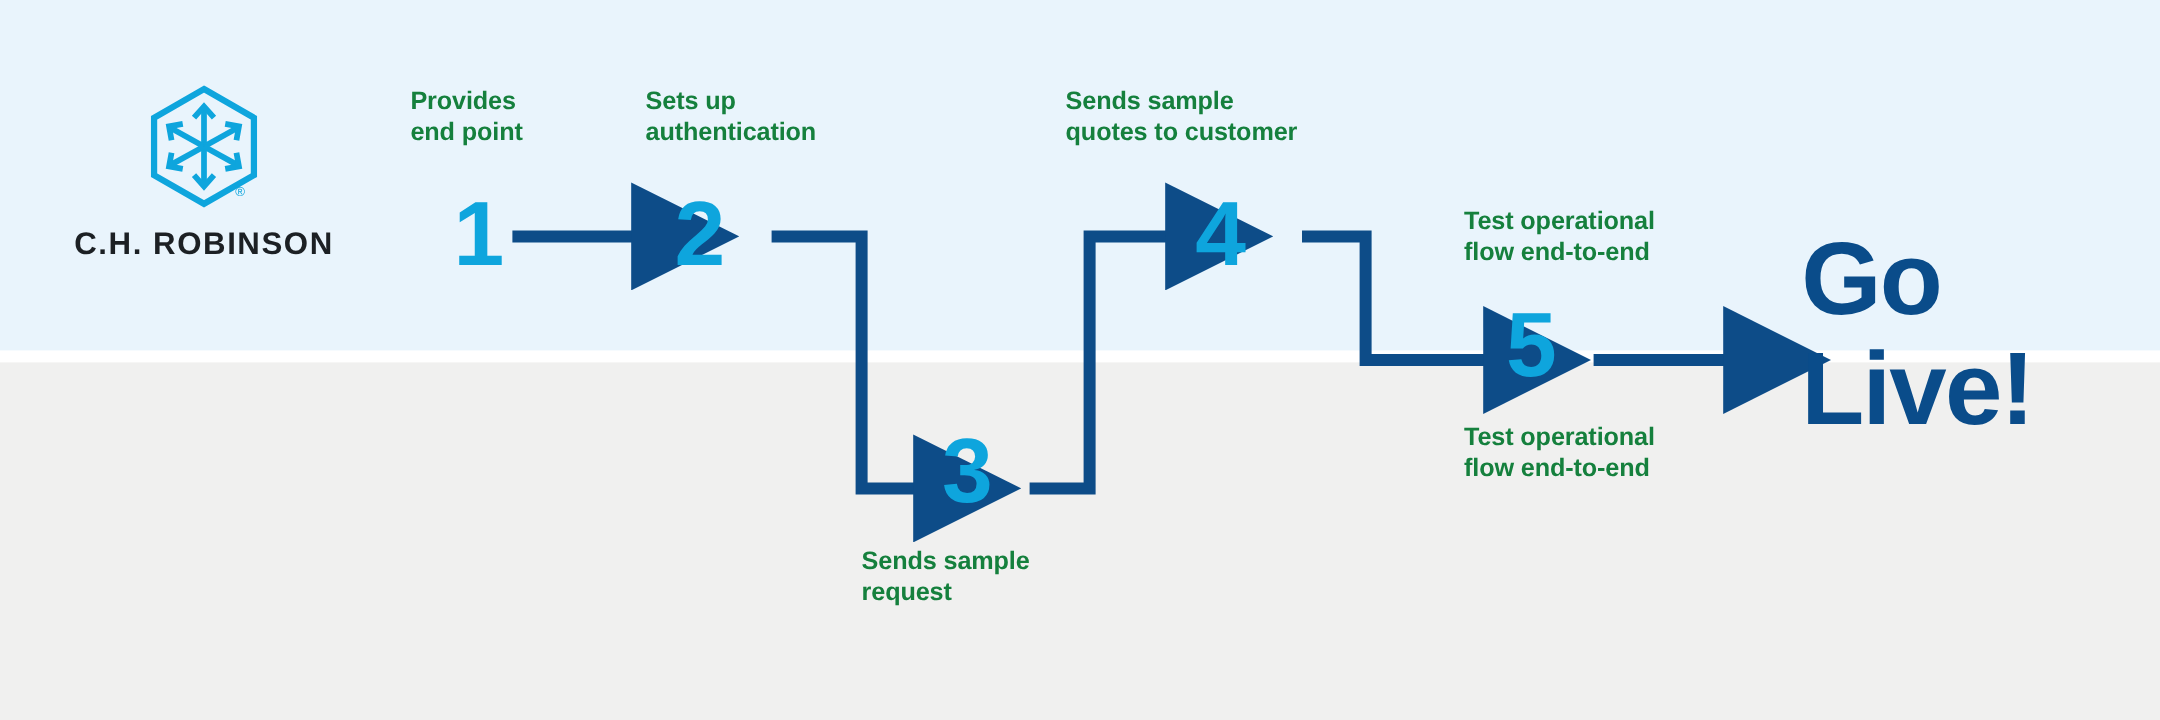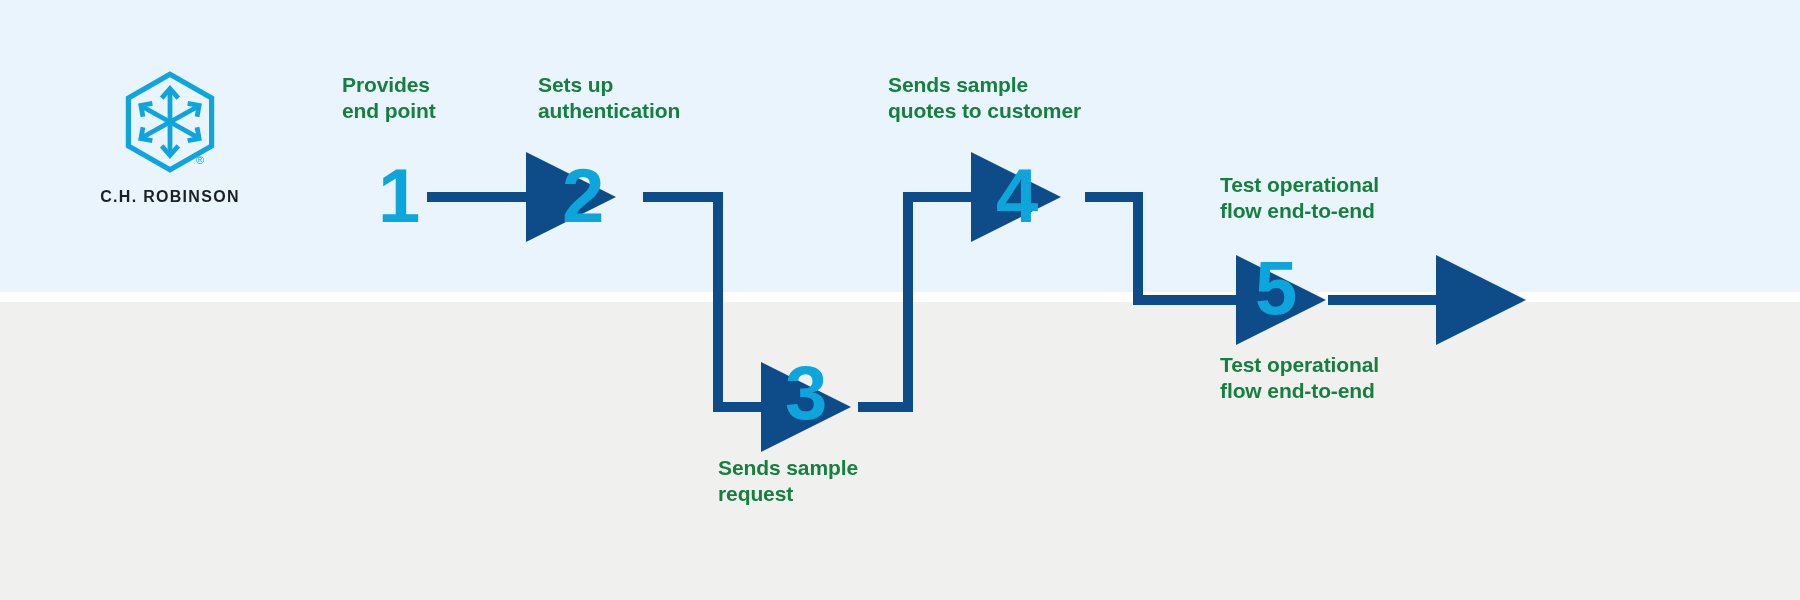--- a/index.html
+++ b/index.html
@@ -41,21 +41,21 @@
     text-align: center;
   }
   .logo-mark {
     width: 104px;
     height: 104px;
     margin: 0 auto;
     display: block;
   }
   .logo-wordmark {
     margin-top: 14px;
-    font-size: 16px;
+    font-size: 26px;
     font-weight: 700;
     letter-spacing: 1.3px;
     color: #1c2024;
     white-space: nowrap;
   }
   .logo-reg {
     position: absolute;
     left: 196px;
     top: 154px;
     font-size: 11px;
@@ -202,14 +202,16 @@
   <div class="caption cap4">Sends sample
 quotes to customer</div>
   <div class="num num4">4</div>
 
   <div class="caption cap5a">Test operational
 flow end-to-end</div>
   <div class="num num5">5</div>
   <div class="caption cap5b">Test operational
 flow end-to-end</div>
 
+  <div class="golive">Go
+Live!</div>
 
 </div>
 
 </body></html>

